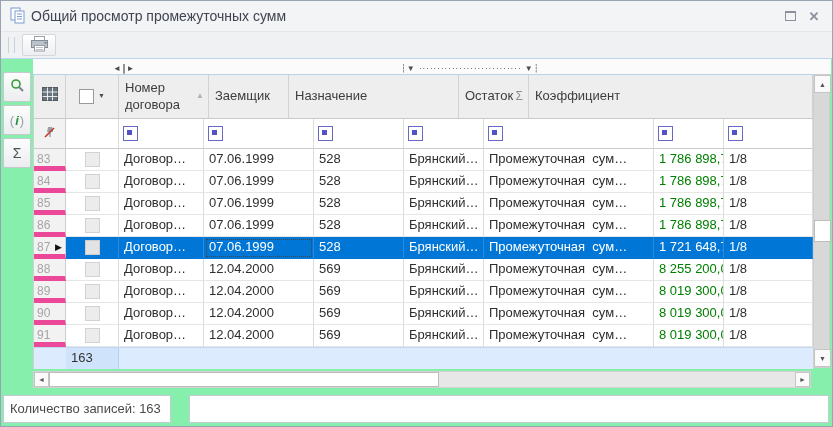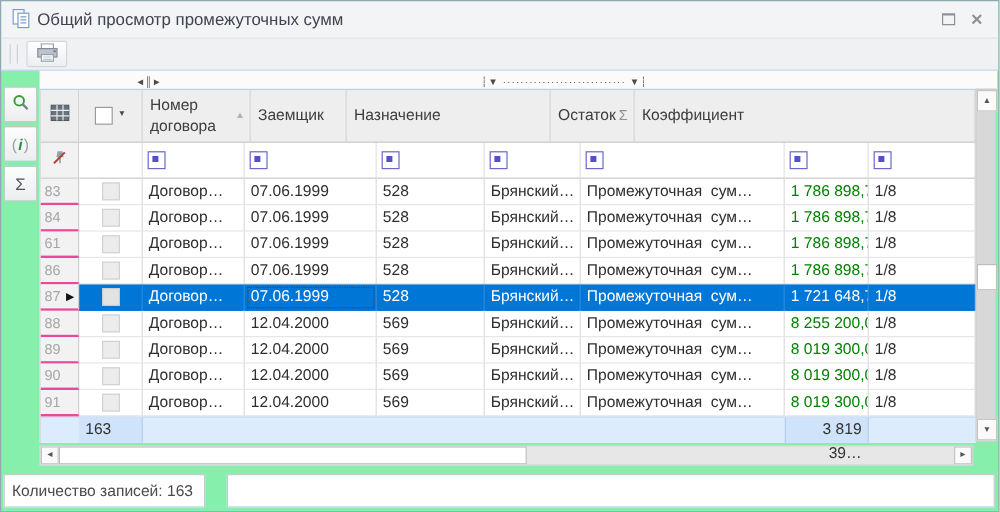--- a/index.html
+++ b/index.html
@@ -51,21 +51,21 @@
   .sigma-mark{position:absolute;right:5px;font-size:12px;color:#8f8f8f;}
   .chk-header{width:13px;height:13px;background:#fff;border:1px solid #9a9a9a;display:inline-block;}
   .dd-arrow{font-size:7px;color:#4d4d4d;margin-left:4px;}
   .frow{height:30px;}
   .fcell{box-sizing:border-box;background:#fff;border-right:1px solid #dcdcdc;border-bottom:1px solid #c9c9c9;display:flex;align-items:center;padding-left:4px;}
   .fcell-ind{background:#f2f2f2;border-right:1px solid #cfcfcf;justify-content:center;padding-left:0;}
   .fbtn{width:13px;height:13px;border:1px solid #6868c8;background:#fff;position:relative;flex:0 0 auto;}
   .fbtn::after{content:"";position:absolute;left:3px;top:3px;width:5px;height:5px;background:#5252c5;}
   .row{height:22px;background:#fff;}
   .cell{box-sizing:border-box;border-right:1px solid #dcdcdc;border-bottom:1px solid #e6e6e6;font-size:13px;color:#2e2e2e;padding:0 5px;line-height:20px;overflow:hidden;white-space:nowrap;}
-  .cell-ind{background:#f2f2f2;color:#a5a5a5;font-size:12px;border-right:1px solid #cfcfcf;border-bottom:2px solid #ec4899;display:flex;justify-content:space-between;padding:0 3px;}
+  .cell-ind{background:#f2f2f2;color:#a5a5a5;font-size:12px;border-right:1px solid #cfcfcf;border-bottom:5px solid #ec4899;display:flex;justify-content:space-between;padding:0 3px;}
   .cell-chk{display:flex;align-items:center;justify-content:center;}
   .chk{width:13px;height:13px;background:#ececec;border:1px solid #d2d2d2;}
   .cell-balance{text-align:right;color:#008000;}
   .cell-purpose{white-space:pre;}
   .row-marker{display:none;color:#111;font-size:9px;line-height:20px;}
   .row.selected .row-marker{display:inline;}
   .row.selected .cell:not(.cell-ind){background:#0076d7;color:#fff;border-right-color:#2a8adf;border-bottom-color:#0076d7;}
   .row.selected .cell-balance{color:#fff;}
   .row.selected .cell-chk .chk{background:#e3e3e3;border-color:#cdcdcd;}
   .row.selected .cell-date{background:#fff;color:#141414;outline:1px dotted #444;outline-offset:-3px;}
@@ -255,21 +255,21 @@
     <div class="cell col-contract">Договор…</div>
     <div class="cell cell-date col-date">07.06.1999</div>
     <div class="cell col-number">528</div>
     <div class="cell col-borrower">Брянский…</div>
     <div class="cell cell-purpose col-purpose">Промежуточная  сум…</div>
     <div class="cell cell-balance col-balance">1 786 898,75</div>
     <div class="cell col-coeff">1/8</div>
   </div>
             <div class="row">
     <div class="cell cell-ind col-ind">
-      <span>61</span>
+      <span>85</span>
 
     </div>
     <div class="cell cell-chk col-chk">
                 <span class="chk"></span>
               </div>
     <div class="cell col-contract">Договор…</div>
     <div class="cell cell-date col-date">07.06.1999</div>
     <div class="cell col-number">528</div>
     <div class="cell col-borrower">Брянский…</div>
     <div class="cell cell-purpose col-purpose">Промежуточная  сум…</div>
@@ -375,21 +375,20 @@
           </div>
 
         <div class="sumrow">
           <div class="scell col-ind"></div>
           <div class="scell scell-chk col-chk">163</div>
           <div class="scell col-contract"></div>
           <div class="scell col-date"></div>
           <div class="scell col-number"></div>
           <div class="scell col-borrower"></div>
           <div class="scell col-purpose"></div>
-          <div class="scell scell-balance col-balance">3 819 39…</div>
           <div class="scell col-coeff"></div>
         </div>
 
       </div>
 
       <div class="vscroll">
         <div class="varrow varrow-up">
             <span>▲</span>
           </div>
         <div class="vthumb"></div>

